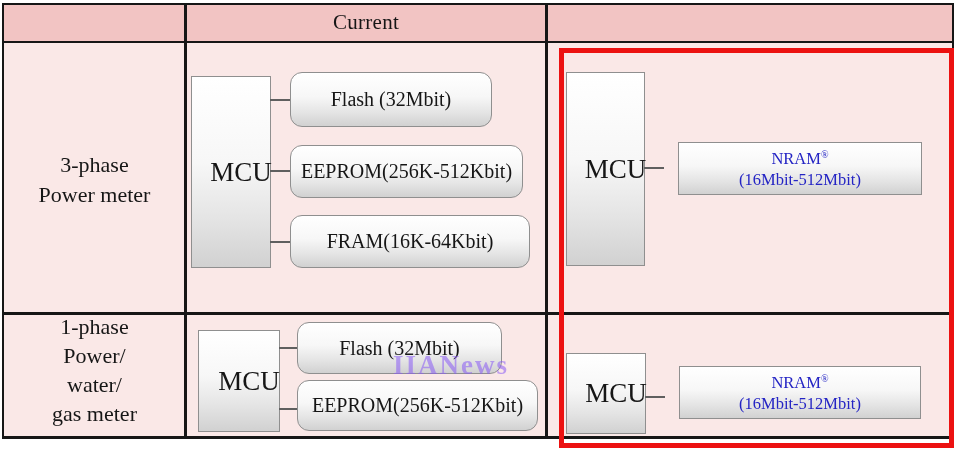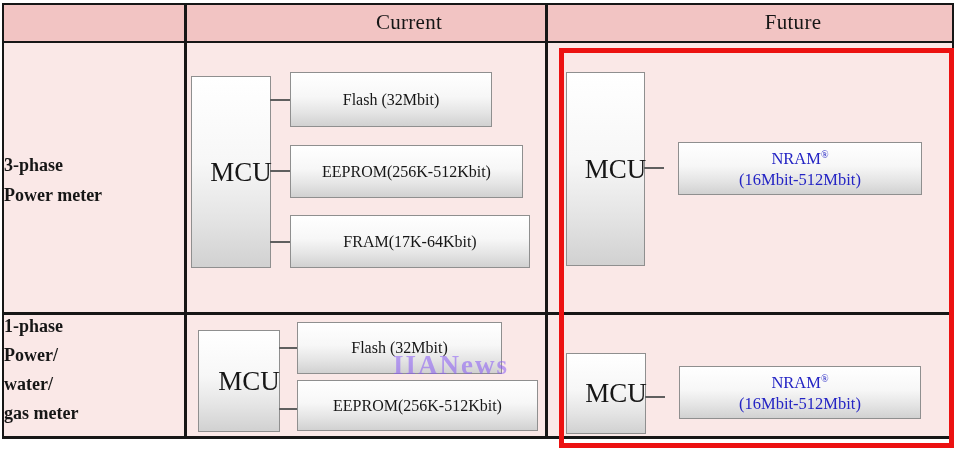--- a/index.html
+++ b/index.html
@@ -18,41 +18,40 @@
   .l-hdr{ left:2px; top:41px; width:952px; height:2px; }
   .l-row{ left:2px; top:312px; width:952px; height:3px; }
   .l-bottom{ left:2px; top:436px; width:952px; height:3px; }
   .l-left{ left:2px; top:3px; width:2px; height:436px; }
   .l-c1{ left:184px; top:3px; width:3px; height:436px; }
   .l-c2{ left:545px; top:3px; width:3px; height:436px; }
   .l-right{ left:952px; top:3px; width:2px; height:436px; }
   
   .hcell{
     position:absolute; z-index:2; display:flex; align-items:center; justify-content:center;
-    font-size:21px; letter-spacing:.3px;margin-left:43px;
+    font-size:21px; letter-spacing:.3px;
   }
   .hdr-current{ left:187px; top:4px; width:358px; height:37px; }
   .hdr-future{ left:548px; top:4px; width:404px; height:37px; }
   
   .rowlabel{
-    position:absolute; z-index:2; width:181px; left:4px; text-align:left;
-    font-size:18px;
-    font-weight:bold;
+    position:absolute; z-index:2; width:181px; left:4px; text-align:center;
+    font-size:22px;
   }
   .rl1{ top:150px; line-height:30px; }
   .rl2{ top:312px; line-height:29px; }
   
   .box{
     position:absolute; z-index:3; border:1px solid #8f8f8f;
     background:linear-gradient(180deg,#ffffff 0%,#f7f7f7 45%,#e4e4e4 75%,#d1d1d1 100%);
     display:flex; flex-direction:column; align-items:center; justify-content:center;
     text-align:center;
   }
   .mcu{ font-size:27px;padding-left:20px; }
-  .mem{ font-size:16px; }
+  .mem{ font-size:20px;border-radius:12px; }
   #mcu-r1c{ left:191px; top:76px;  width:80px;  height:192px; }
   #flash-r1{ left:290px; top:72px; width:202px; height:55px; }
   #eeprom-r1{ left:290px; top:145px; width:233px; height:53px; }
   #fram-r1{ left:290px; top:215px; width:240px; height:53px; }
   #mcu-r1f{ left:566px; top:72px; width:79px; height:194px; }
   #nram-r1{ left:663px; top:142px; width:244px; height:53px; }
   #mcu-r2c{ left:198px; top:330px; width:82px; height:102px; }
   #flash-r2{ left:297px; top:322px; width:205px; height:52px; }
   #eeprom-r2{ left:297px; top:380px; width:241px; height:51px; }
   #mcu-r2f{ left:566px; top:353px; width:80px; height:81px; }
@@ -92,40 +91,39 @@
   <div class="gline l-top"></div>
   <div class="gline l-hdr"></div>
   <div class="gline l-row"></div>
   <div class="gline l-bottom"></div>
   <div class="gline l-left"></div>
   <div class="gline l-c1"></div>
   <div class="gline l-c2"></div>
   <div class="gline l-right"></div>
 
   <div class="hcell hdr-current">Current</div>
-  <div class="hcell hdr-future">Future</div>
 
   <div class="rowlabel rl1">
     <div>3-phase</div>
     <div>Power meter</div>
   </div>
   <div class="rowlabel rl2">
     <div>1-phase</div>
     <div>Power/</div>
     <div>water/</div>
     <div>gas meter</div>
   </div>
 
   <div class="box mcu" id="mcu-r1c">MCU</div>
   <div class="conn" id="cn1"></div>
   <div class="conn" id="cn2"></div>
   <div class="conn" id="cn3"></div>
   <div class="box mem" id="flash-r1">Flash (32Mbit)</div>
   <div class="box mem" id="eeprom-r1">EEPROM(256K-512Kbit)</div>
-  <div class="box mem" id="fram-r1">FRAM(17K-64Kbit)</div>
+  <div class="box mem" id="fram-r1">FRAM(16K-64Kbit)</div>
 
   <div class="box mcu" id="mcu-r1f">MCU</div>
   <div class="conn" id="cn4"></div>
   <div class="box nram" id="nram-r1">
     <div><span>NRAM</span><sup>®</sup></div>
     <div>(16Mbit-512Mbit)</div>
   </div>
 
   <div class="box mcu" id="mcu-r2c">MCU</div>
   <div class="conn" id="cn5"></div>

